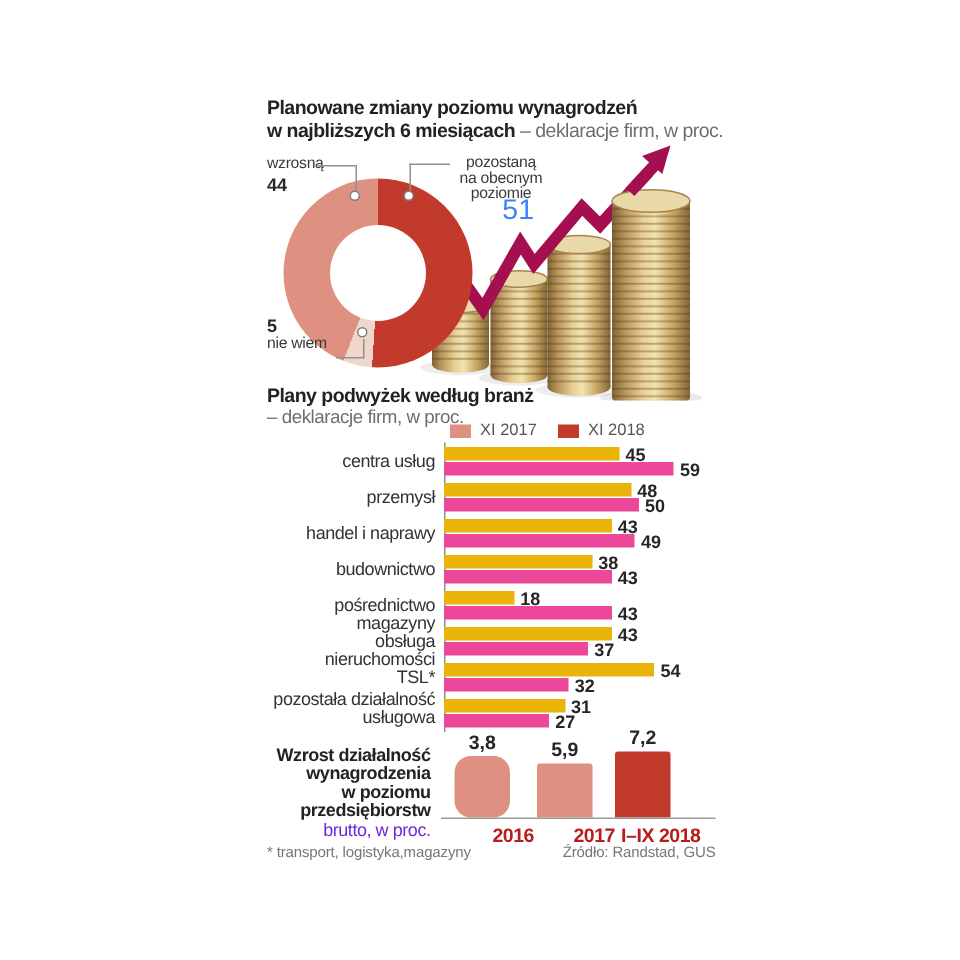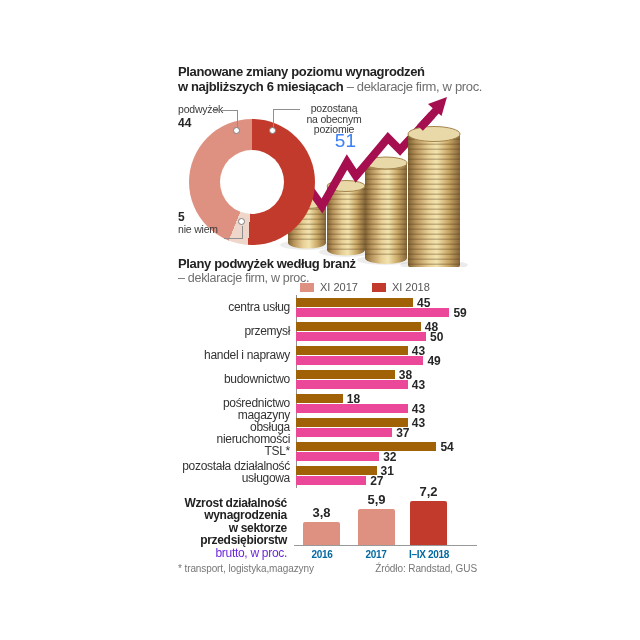--- a/index.html
+++ b/index.html
@@ -21,32 +21,32 @@
   
   .legend{left:300px;top:281px;display:flex;align-items:center;font-size:11px;color:#555;gap:6px;}
   .chip{width:14px;height:9px;display:inline-block;}
   .chip.salmon{background:#de9181;} .chip.red{background:#c23a2b;}
   .axis{left:296px;top:295px;width:1px;height:193px;background:#8f8f8f;}
   .bgroup{position:absolute;left:178px;width:292px;height:20px;}
   .bcat{position:absolute;left:0;top:3px;width:112px;text-align:right;font-size:12px;line-height:12px;color:#333;letter-spacing:-0.3px;}
   .bcat.two{top:-6px;}
   .bars{position:absolute;left:118px;top:0;}
   .hbar{height:9px;margin-bottom:1px;position:relative;}
-  .hbar.salmon{background:#a16207;} .hbar.red{background:#ec4899;}
+  .hbar.salmon{background:#eab308;} .hbar.red{background:#ec4899;}
   .bval{position:absolute;left:calc(100% + 4px);top:50%;transform:translateY(-50%);
         font-size:12px;font-weight:bold;color:#262626;white-space:nowrap;}
   
   .s3title{left:110px;top:497px;width:177px;text-align:right;font-size:12px;line-height:12.4px;font-weight:bold;color:#222;letter-spacing:-0.3px;}
   .s3title .gray{font-weight:normal;color:#6d28d9;}
   .baseline{left:294px;top:545px;width:183px;height:1px;background:#999;}
   .vbar{position:absolute;width:37px;bottom:95px;border-radius:2px 2px 0 0;}
   .vbar.salmon{background:#de9181;} .vbar.red{background:#c23a2b;}
   .vval{position:absolute;bottom:calc(100% + 2px);left:50%;transform:translateX(-50%);
         font-size:13px;font-weight:bold;color:#262626;white-space:nowrap;}
-  .xlab{position:absolute;top:549px;text-align:center;font-size:10px;font-weight:bold;color:#0369a1;letter-spacing:-0.3px;}
+  .xlab{position:absolute;top:549px;text-align:right;font-size:13px;font-weight:bold;color:#b91c1c;letter-spacing:-0.3px;}
   
   .foot{font-size:10px;color:#777;letter-spacing:-0.1px;}
   svg{display:block;}
 </style>
 </head>
 <body>
 
 <div class="canvas">
 
   <div class="abs h1" style="left:178px;top:64px;">
@@ -103,21 +103,21 @@
       <rect x="128" y="39" width="52" height="131" fill="url(#rim)"></rect>
       <ellipse cx="154" cy="39" rx="26" ry="7.5" fill="#e9d9a8" stroke="#a4854c" stroke-width="1"></ellipse>
     </g>
 
     <line x1="140" y1="33" x2="157" y2="14.5" stroke="#a50f50" stroke-width="8"></line>
     <polygon points="167,2 161.5,21 148,9" fill="#a50f50"></polygon>
   </svg>
 
   <div class="abs donut" style="background: conic-gradient(rgb(194, 58, 43) 0%, rgb(194, 58, 43) 51%, rgb(239, 214, 202) 51%, rgb(239, 214, 202) 56%, rgb(222, 145, 129) 56%, rgb(222, 145, 129) 100%);"></div>
 
-  <div class="abs callout" style="left:178px;top:104px;">podwyżek</div>
+  <div class="abs callout" style="left:178px;top:104px;">wzrosną</div>
   <div class="abs cnum" style="left:178px;top:116px;">44</div>
   <div class="abs lead" style="left:212px;top:110px;width:25px;height:1px;"></div>
   <div class="abs lead" style="left:237px;top:110px;width:1px;height:18px;"></div>
   <div class="abs dot" style="left:233px;top:127px;"></div>
 
   <div class="abs callout" style="left:298px;top:103px;width:72px;text-align:center;">
     <div>pozostaną</div>
     <div>na obecnym</div>
     <div>poziomie</div>
   </div>
@@ -231,26 +231,26 @@
         </div>
       <div class="hbar red" style="width: 70.2px;">
           <span class="bval">27</span>
         </div>
     </div>
   </div>
 
   <div class="abs s3title">
     <div>Wzrost działalność</div>
     <div>wynagrodzenia</div>
-    <div>w sektorze</div>
+    <div>w poziomu</div>
     <div>przedsiębiorstw</div>
     <div class="gray">brutto, w proc.</div>
   </div>
 
-  <div class="vbar salmon" style="left: 303px; height: 23px;">
+  <div class="vbar salmon" style="left: 303px; height: 41px; border-radius: 11px;">
     <span class="vval">3,8</span>
   </div>
   <div class="vbar salmon" style="left: 358px; height: 36px;">
     <span class="vval">5,9</span>
   </div>
   <div class="vbar red" style="left: 410px; height: 43.9px;">
     <span class="vval">7,2</span>
   </div>
   <div class="abs baseline"></div>
   <div class="xlab" style="left:288px;width:68px;">2016</div>

